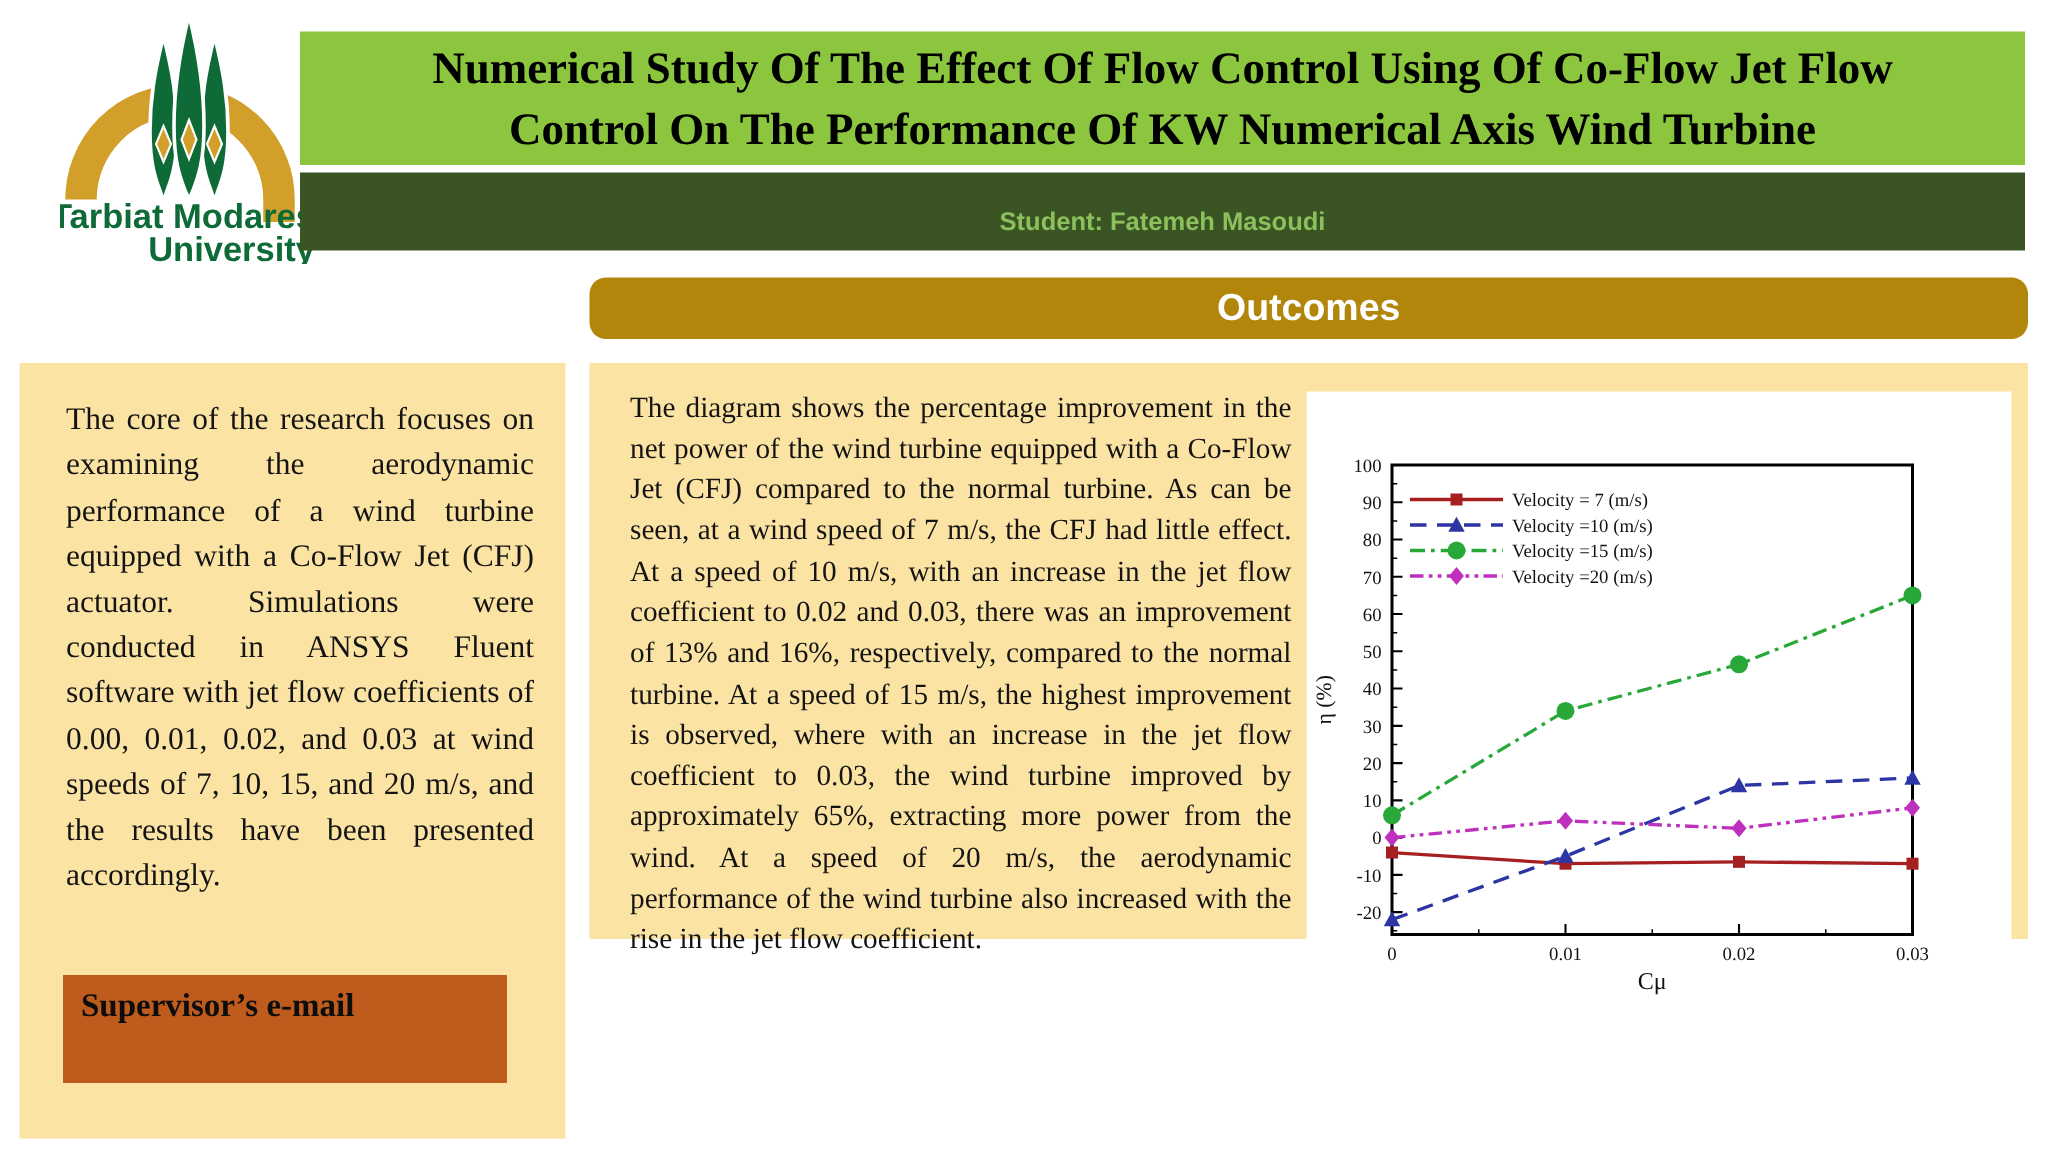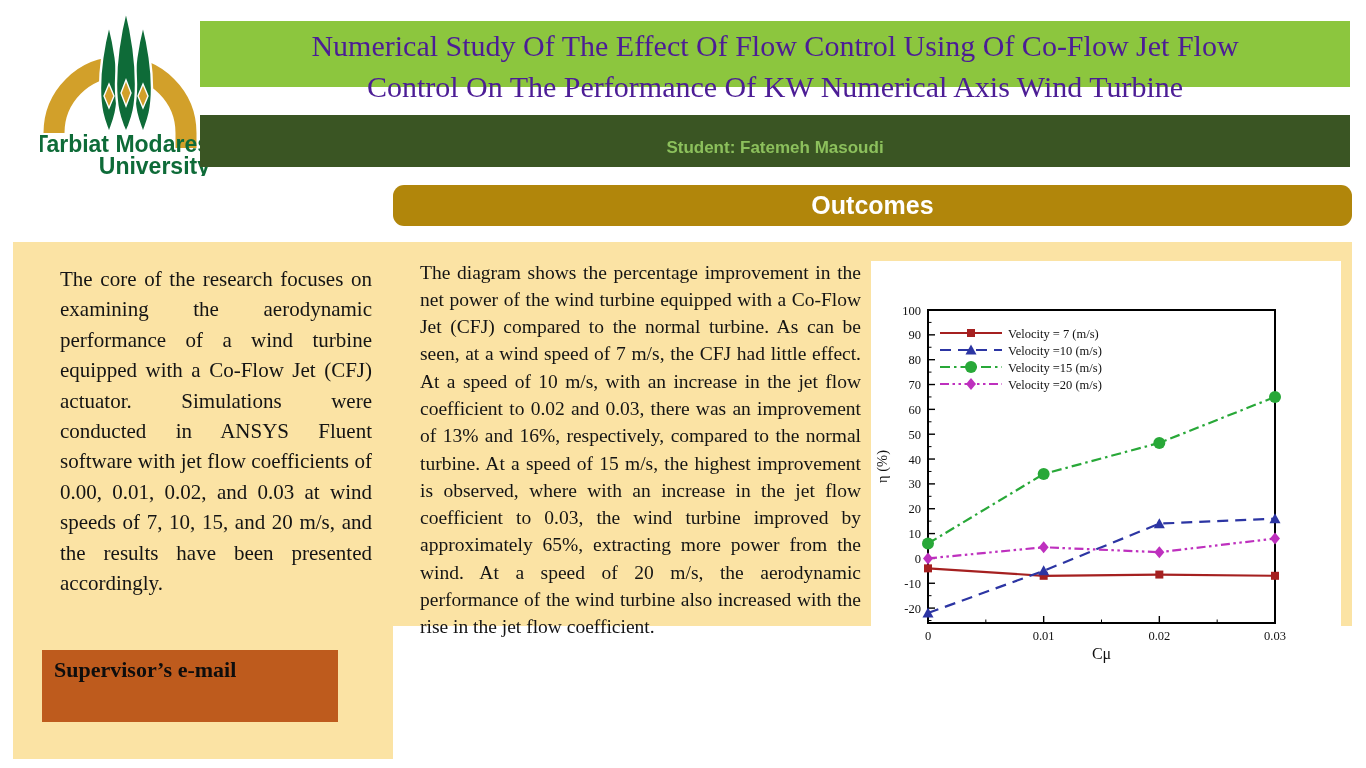--- a/index.html
+++ b/index.html
@@ -9,35 +9,35 @@
 
   
   .logo-svg{left:40px;top:6px;width:175px;height:170px;}
   .logo-arch{fill:none;stroke:var(--logo-gold);stroke-width:21px;}
   .logo-tree{fill:var(--logo-green);stroke:#ffffff;stroke-width:2.4px;}
   .logo-seed{fill:var(--logo-gold);stroke:#ffffff;stroke-width:1.4px;}
   .logo-text{fill:var(--logo-green);font-family:"Liberation Sans",sans-serif;
              font-weight:bold;font-size:23px;}
 
   
-  .title-bar{left:200px;top:21px;width:1150px;height:66px;background:var(--title-green);
-             text-align:center;color:#4c1d95;font-family:"Liberation Serif",serif;
-             font-weight:normal;font-size:30px;line-height:41px;padding-top:4px;box-sizing:border-box;}
+  .title-bar{left:200px;top:21px;width:1150px;height:89px;background:var(--title-green);
+             text-align:center;color:#000000;font-family:"Liberation Serif",serif;
+             font-weight:bold;font-size:30px;line-height:41px;padding-top:4px;box-sizing:border-box;}
   .student-bar{left:200px;top:115px;width:1150px;height:52px;background:var(--dark-green);}
   .student-bar span{display:block;margin-top:23px;text-align:center;font-weight:bold;
              font-size:17px;color:var(--student-green);}
 
   
   .col-header{top:185px;height:41px;background:var(--gold);color:#ffffff;font-weight:bold;
               font-size:25px;text-align:center;line-height:41px;}
   .methods-header{left:13px;width:364px;}
   .outcomes-header{left:393px;width:959px;border-radius:11px;}
 
   
-  .methods-panel{left:13px;top:242px;width:364px;height:517px;background:var(--cream);padding-left:16px;}
+  .methods-panel{left:13px;top:242px;width:364px;height:517px;background:var(--cream);}
   .methods-panel p{margin:22px 21px 0 31px;font-family:"Liberation Serif",serif;
                    font-size:21px;line-height:30.4px;text-align:justify;color:#141414;}
   .supervisor-box{left:29px;top:408px;width:296px;height:72px;background:var(--orange);
                   box-sizing:border-box;padding:5px 0 0 12px;color:#0d0d0d;
                   font-family:Liberation Serif, serif;font-weight:bold;font-size:22px;line-height:30px;}
 
   .outcomes-panel{left:393px;top:242px;width:959px;height:384px;background:var(--cream);}
   .outcomes-panel p{position:absolute;left:27px;top:-3px;width:441px;
                     font-family:"Liberation Serif",serif;font-size:19.5px;line-height:27.3px;
                     text-align:justify;color:#141414;}

